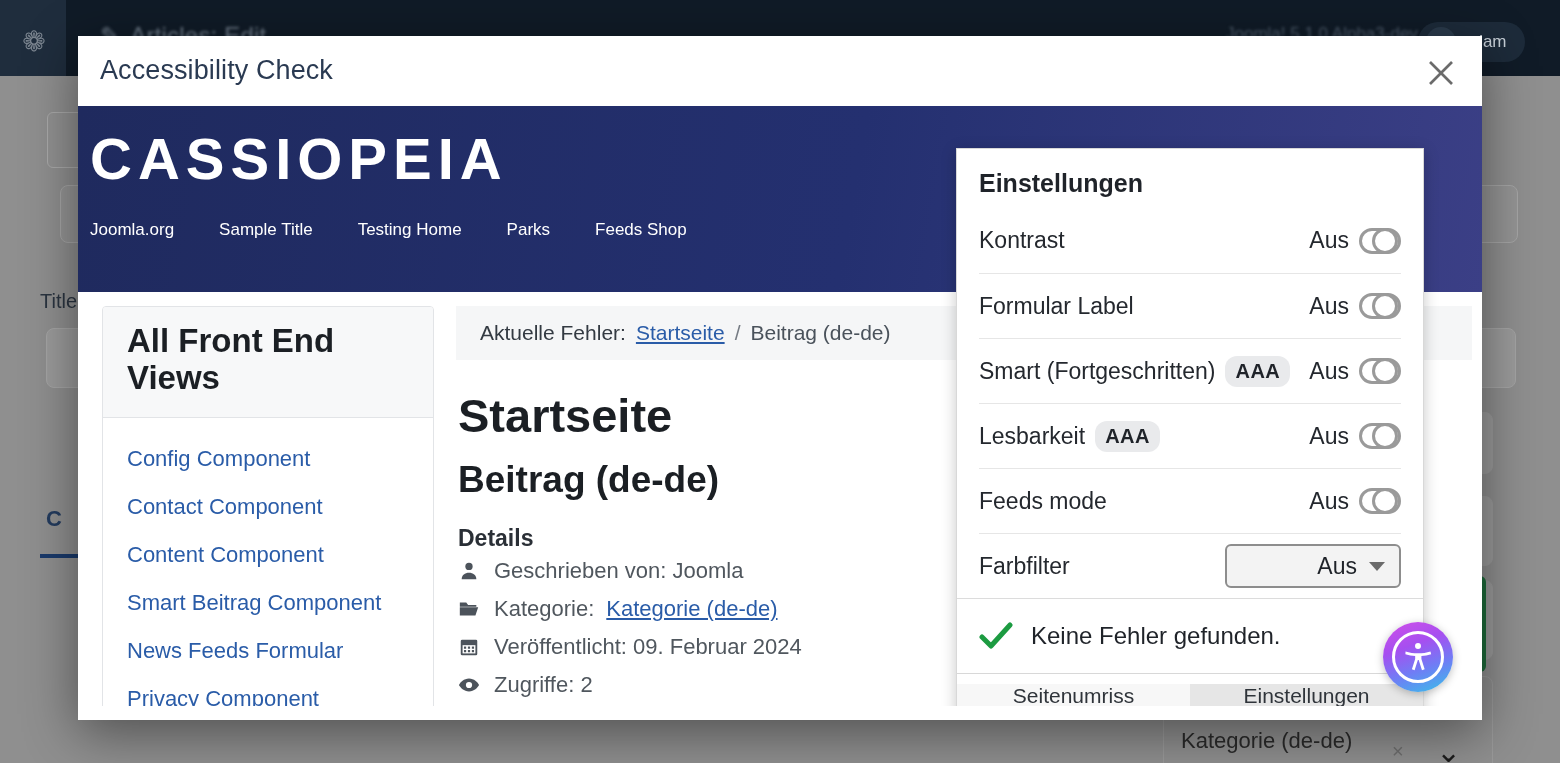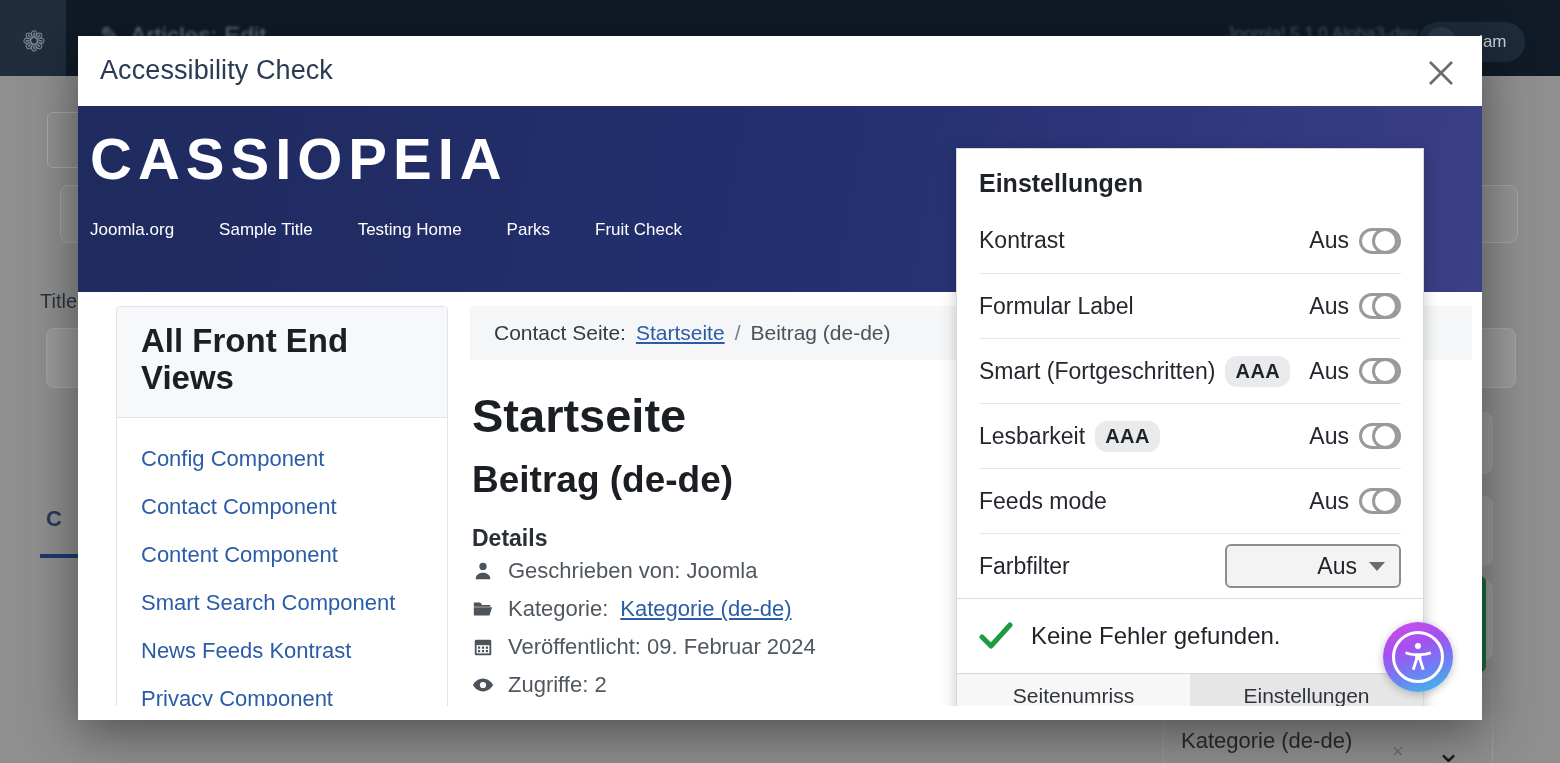--- a/index.html
+++ b/index.html
@@ -143,21 +143,21 @@
   .cass-nav a {
     color: #fff; font-size: 17px; text-decoration: none;
   }
 
   .cass-main {
     position: relative; height: 428px; background: #fff;
     display: flex; padding: 14px 0 0 0;
   }
 
   .cass-side {
-    width: 332px; margin-left: 38px; flex: 0 0 332px;
+    width: 332px; margin-left: 24px; flex: 0 0 332px;
     border: 1px solid #e2e4e7; border-radius: 4px; background:#fff;
     height: 420px; overflow: hidden;
   }
   .cass-side-head {
     background: #f7f8f9; border-bottom: 1px solid #e2e4e7;
     padding: 16px 24px 20px 24px;
   }
   .cass-side-head h3 { font-size: 33px; color:#1b1f24; line-height: 1.12; font-weight: 700; }
   .cass-side-list { padding: 28px 24px 0 24px; }
   .cass-side-list a {
@@ -230,21 +230,21 @@
   .select-box .caret {
     width: 0; height: 0; border-left: 8px solid transparent;
     border-right: 8px solid transparent; border-top: 9px solid #6b6b6b;
   }
   .set-result {
     border-top: 1px solid #dcdcdc;
     display: flex; align-items: center; gap: 18px;
     padding: 22px 22px; font-size: 24px; color: #1f2329;
   }
   .check { color:#1c9b41; display:flex; }
-  .set-tabs { display: flex; border-top: 1px solid #d8d8d8; height: 44px; }
+  .set-tabs { display: flex; border-top: 1px solid #d8d8d8; height: 44px; align-items: center; }
   .set-tab {
     flex: 1; display: flex; align-items: center; justify-content: center;
     font-size: 21px; color: #2f343a; cursor: pointer;
   }
   .set-tab.active { background: #f7f7f7; }
   .set-tab.inactive { background: #e6e6e6; }
 
   
   #a11y-widget {
     position: absolute; left: 1383px; top: 622px;
@@ -319,43 +319,43 @@
 
   <div class="modal-body">
 
     <div class="cass-header">
       <div class="cass-logo">CASSIOPEIA</div>
       <nav class="cass-nav">
         <a href="#">Joomla.org</a>
         <a href="#">Sample Title</a>
         <a href="#">Testing Home</a>
         <a href="#">Parks</a>
-        <a href="#">Fruit Check</a>
+        <a href="#">Feeds Shop</a>
       </nav>
     </div>
 
     <div class="cass-main">
 
       <aside class="cass-side">
         <div class="cass-side-head">
           <h3>All Front End Views</h3>
         </div>
         <div class="cass-side-list">
           <a href="#">Config Component</a>
           <a href="#">Contact Component</a>
           <a href="#">Content Component</a>
-          <a href="#">Smart Search Component</a>
-          <a href="#">News Feeds Kontrast</a>
+          <a href="#">Smart Beitrag Component</a>
+          <a href="#">News Feeds Formular</a>
           <a href="#">Privacy Component</a>
         </div>
       </aside>
 
       <section class="cass-content">
         <div class="cass-crumb">
-          <span>Contact Seite:</span>
+          <span>Aktuelle Fehler:</span>
           <a href="#">Startseite</a>
           <span class="sep">/</span>
           <span class="cur">Beitrag (de-de)</span>
         </div>
 
         <h1 class="cass-h1">Startseite</h1>
         <h2 class="cass-h2">Beitrag (de-de)</h2>
 
         <div class="cass-details-h">Details</div>
 

